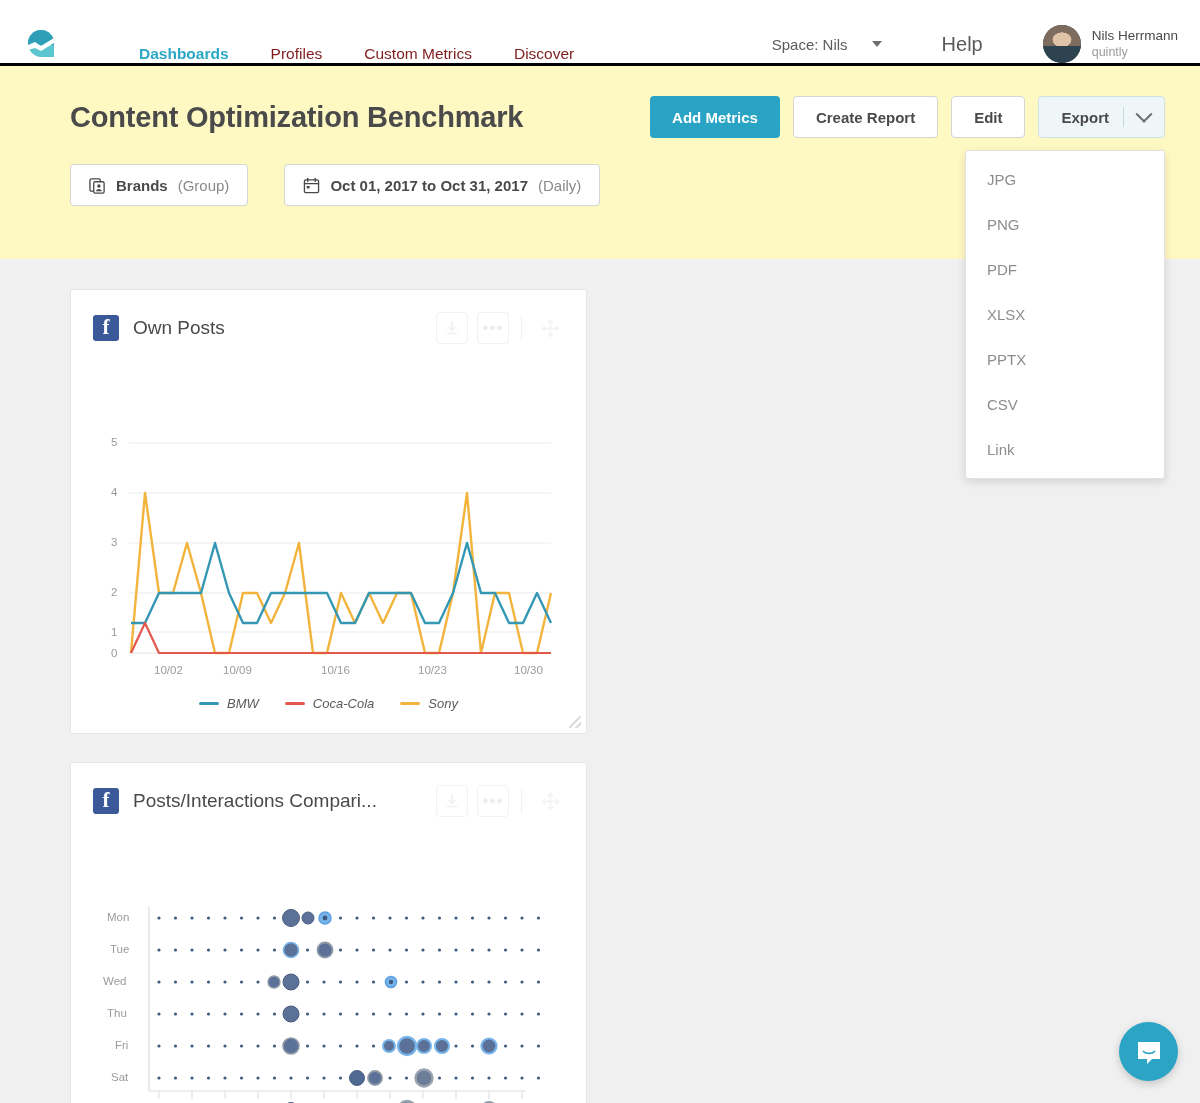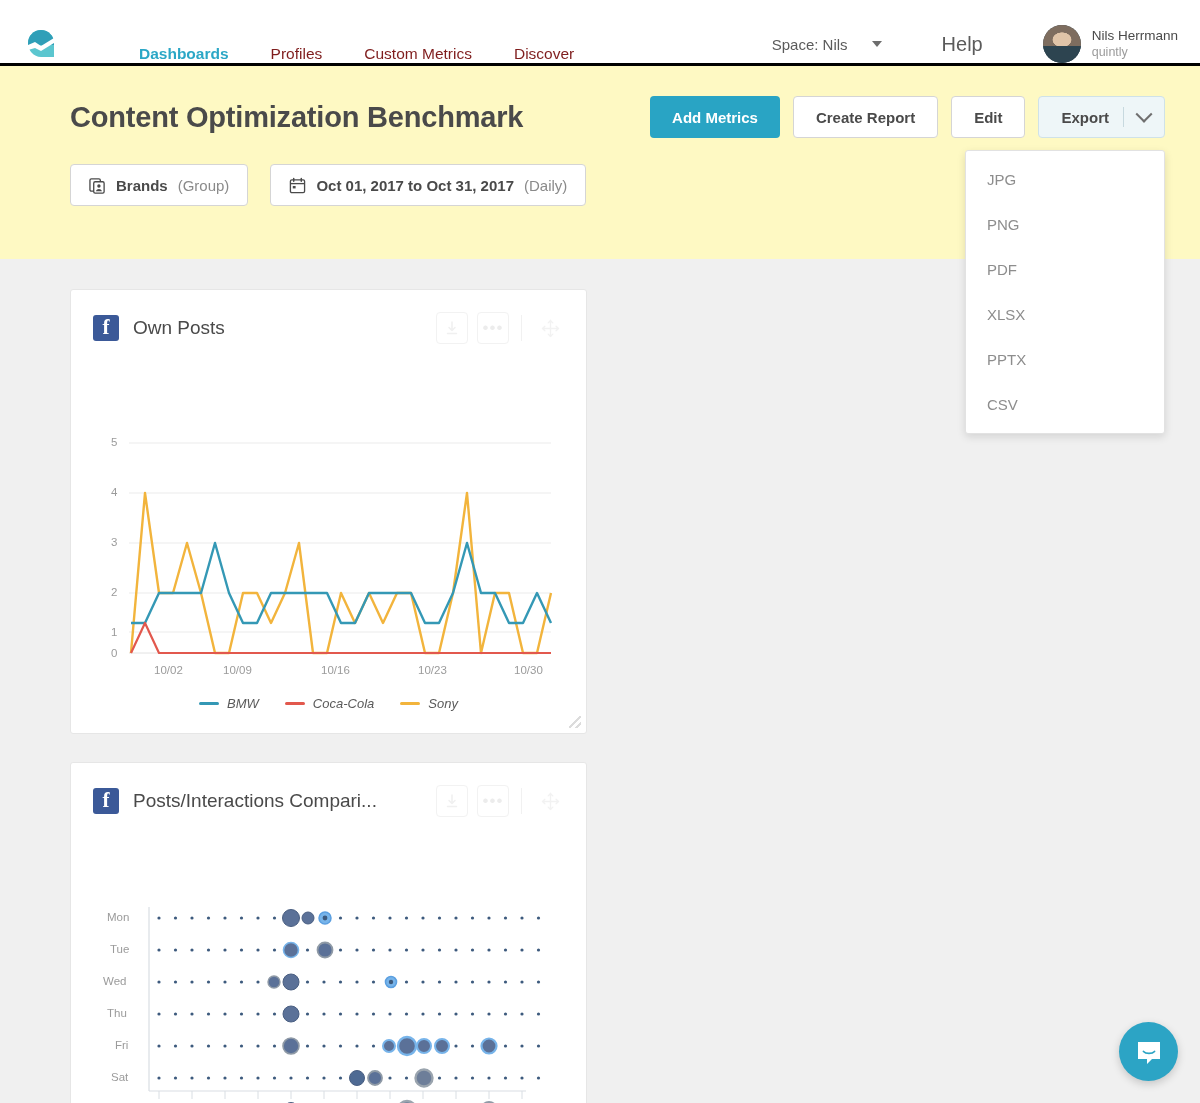--- a/index.html
+++ b/index.html
@@ -62,21 +62,21 @@
   .btn {
     height: 42px; border-radius: 4px; display: flex; align-items: center; justify-content: center;
     font-size: 15px; padding: 12px 22px; cursor: pointer; white-space: nowrap;
   }
   .btn-primary { background: #29a4c4; color: #fff; font-weight: bold; }
   .btn-ghost { background: #fff; color: #4a4a4a; border: 1px solid #d5d5d5; font-weight: bold; }
   .btn-export { background: #eef6f8; color: #4a4a4a; border: 1px solid #cfe2e8; font-weight: bold; padding: 0 14px 0 22px; gap: 14px; }
   .exp-div { width: 1px; height: 20px; background: #c7d9df; }
   .chev { width: 12px; height: 12px; border-right: 2px solid #6f6f6f; border-bottom: 2px solid #6f6f6f; transform: rotate(45deg) translate(-2px,-2px); }
 
-  .chips { display: flex; gap: 22px; padding: 26px 0 0 70px; }
+  .chips { display: flex; gap: 36px; padding: 26px 0 0 70px; }
   .chip {
     border: 1px solid #d5d5d5; background: #fff; border-radius: 4px; height: 42px;
     display: flex; align-items: center; gap: 10px; padding: 0 18px; font-size: 15px; cursor: pointer;
   }
   .chip b { font-weight: bold; color: #4a4a4a; }
   .chip span.muted { color: #8a8a8a; }
   .icon-sm { width: 17px; height: 17px; flex: none; }
 
   
   .dropdown {
@@ -172,20 +172,21 @@
         <span class="chev"></span>
       </div>
 
       <div class="dropdown">
         <div class="dd-item">JPG</div>
         <div class="dd-item">PNG</div>
         <div class="dd-item">PDF</div>
         <div class="dd-item">XLSX</div>
         <div class="dd-item">PPTX</div>
         <div class="dd-item">CSV</div>
+        <div class="dd-item">Link</div>
       </div>
     </div>
   </div>
 
   <div class="chips">
     <div class="chip">
       <svg class="icon-sm" viewBox="0 0 18 18">
         <rect x="1" y="2" width="11" height="13" rx="1.5" fill="none" stroke="#4a4a4a" stroke-width="1.4"></rect>
         <rect x="5" y="5" width="11" height="12" rx="1.5" fill="#fff" stroke="#4a4a4a" stroke-width="1.4"></rect>
         <circle cx="10.5" cy="9.5" r="1.8" fill="#4a4a4a"></circle>

